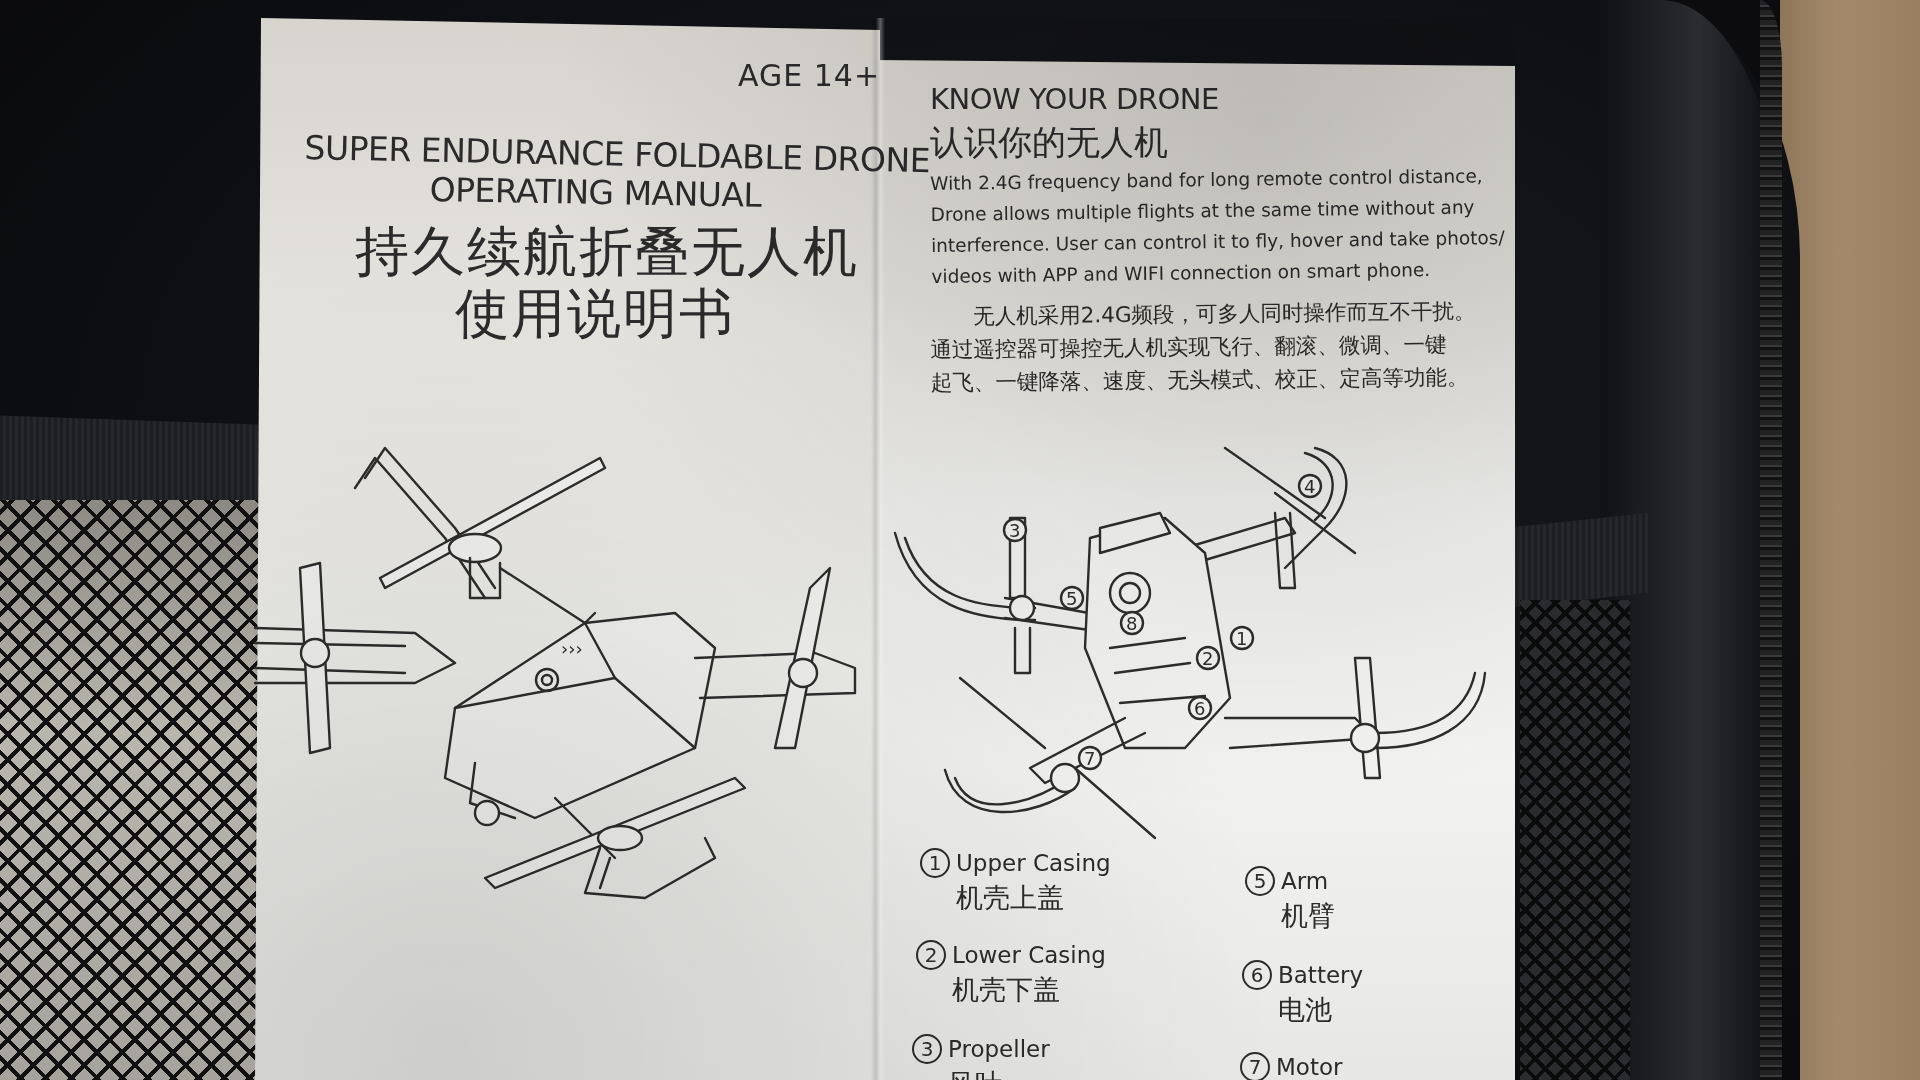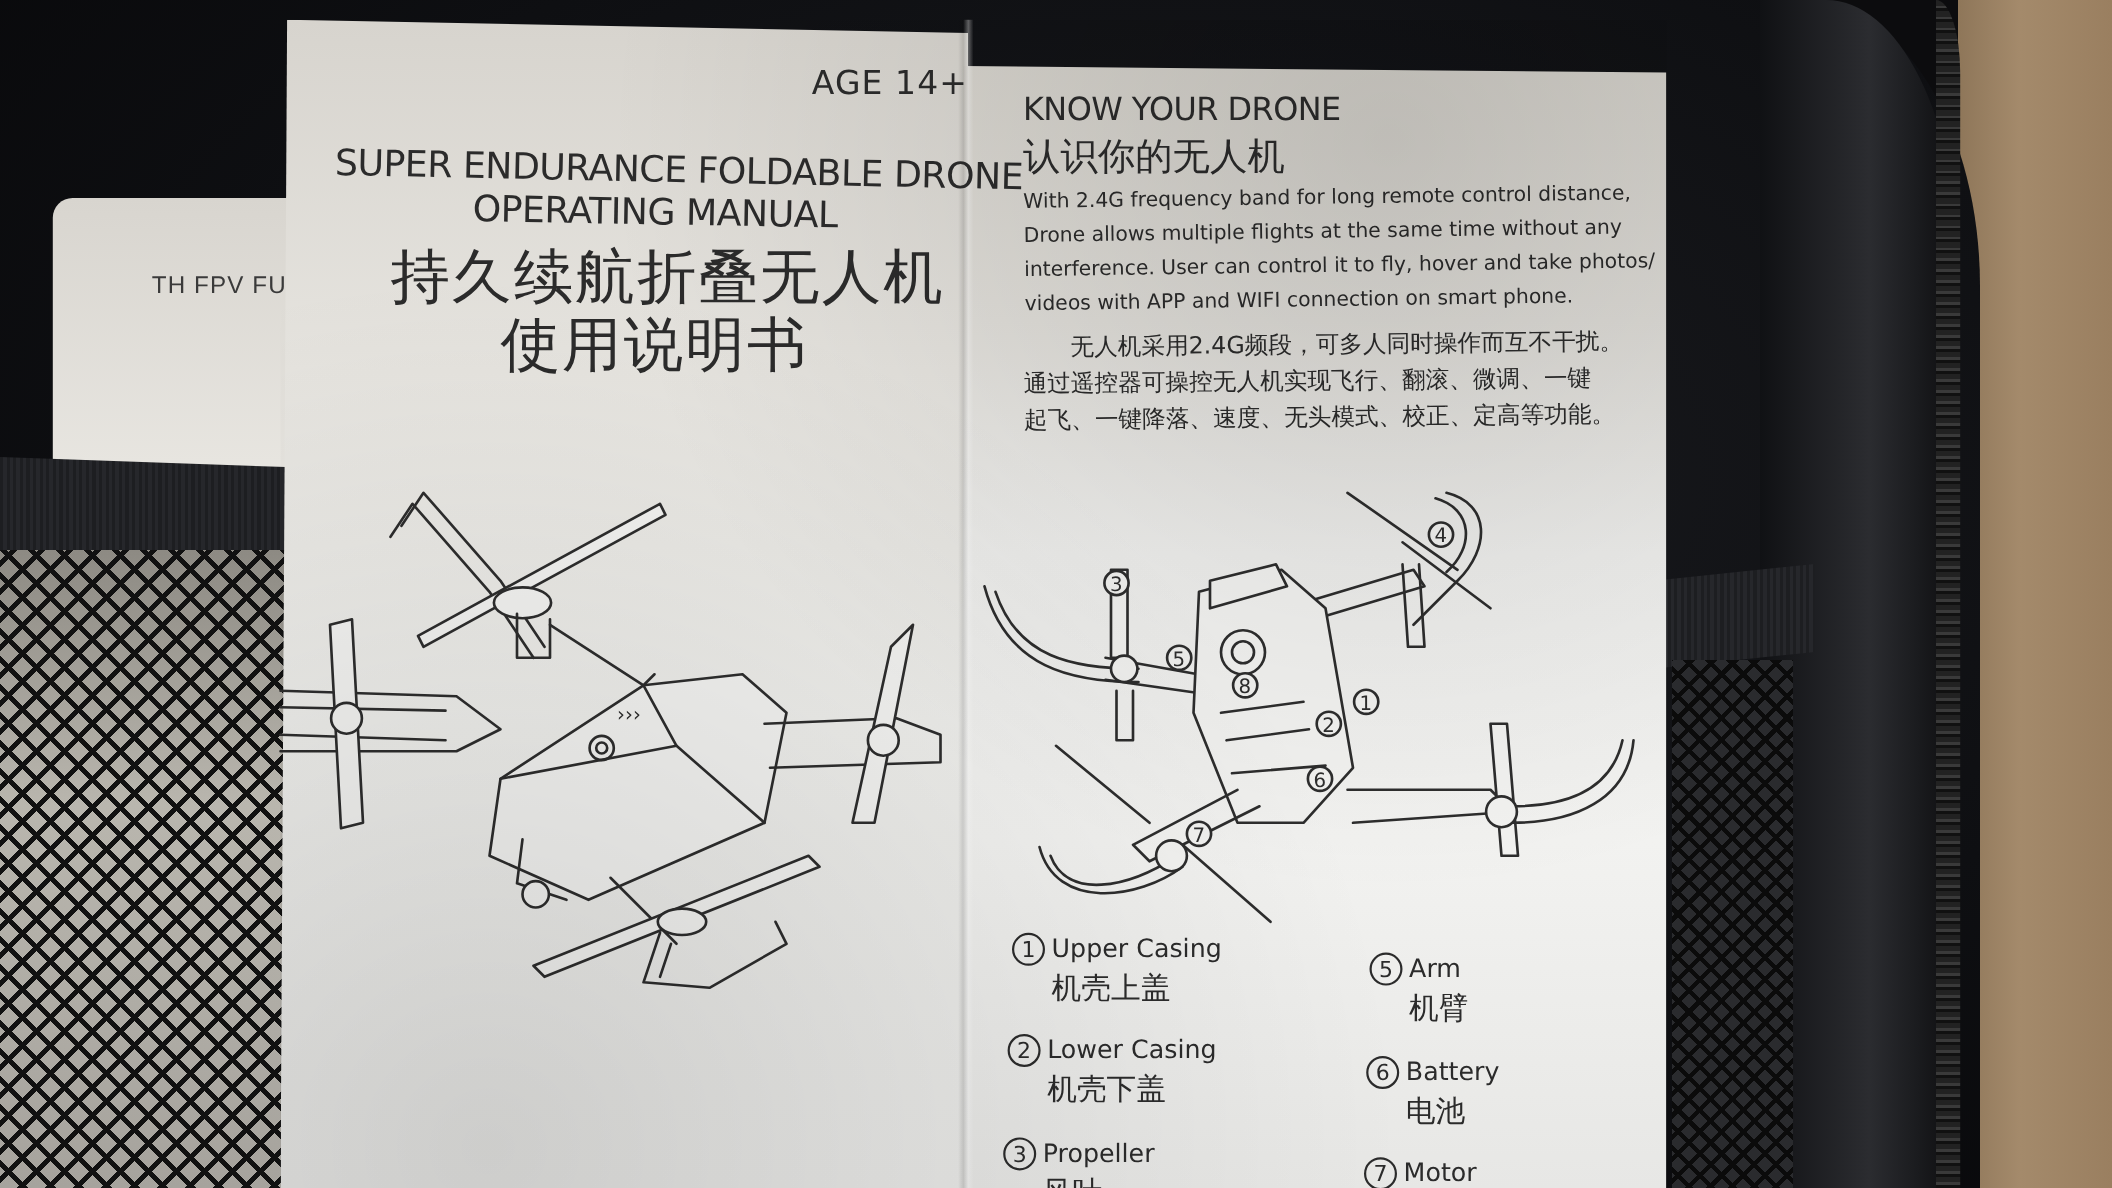--- a/index.html
+++ b/index.html
@@ -70,23 +70,20 @@
 </style>
 </head>
 <body>
 
 <div class="scene">
   <div class="cardboard"></div>
   <div class="case"></div>
   <div class="case-lip"></div>
   <div class="zipper"></div>
 
-  <div class="back-sheet">
-    <div class="back-sheet-text">TH FPV FU</div>
-  </div>
   <div class="elastic"></div>
   <div class="mesh"></div>
   <div class="elastic-r"></div>
   <div class="mesh-r"></div>
 
   <div class="manual">
     <div class="page-left"></div>
     <div class="page-right"></div>
     <div class="fold"></div>
 

